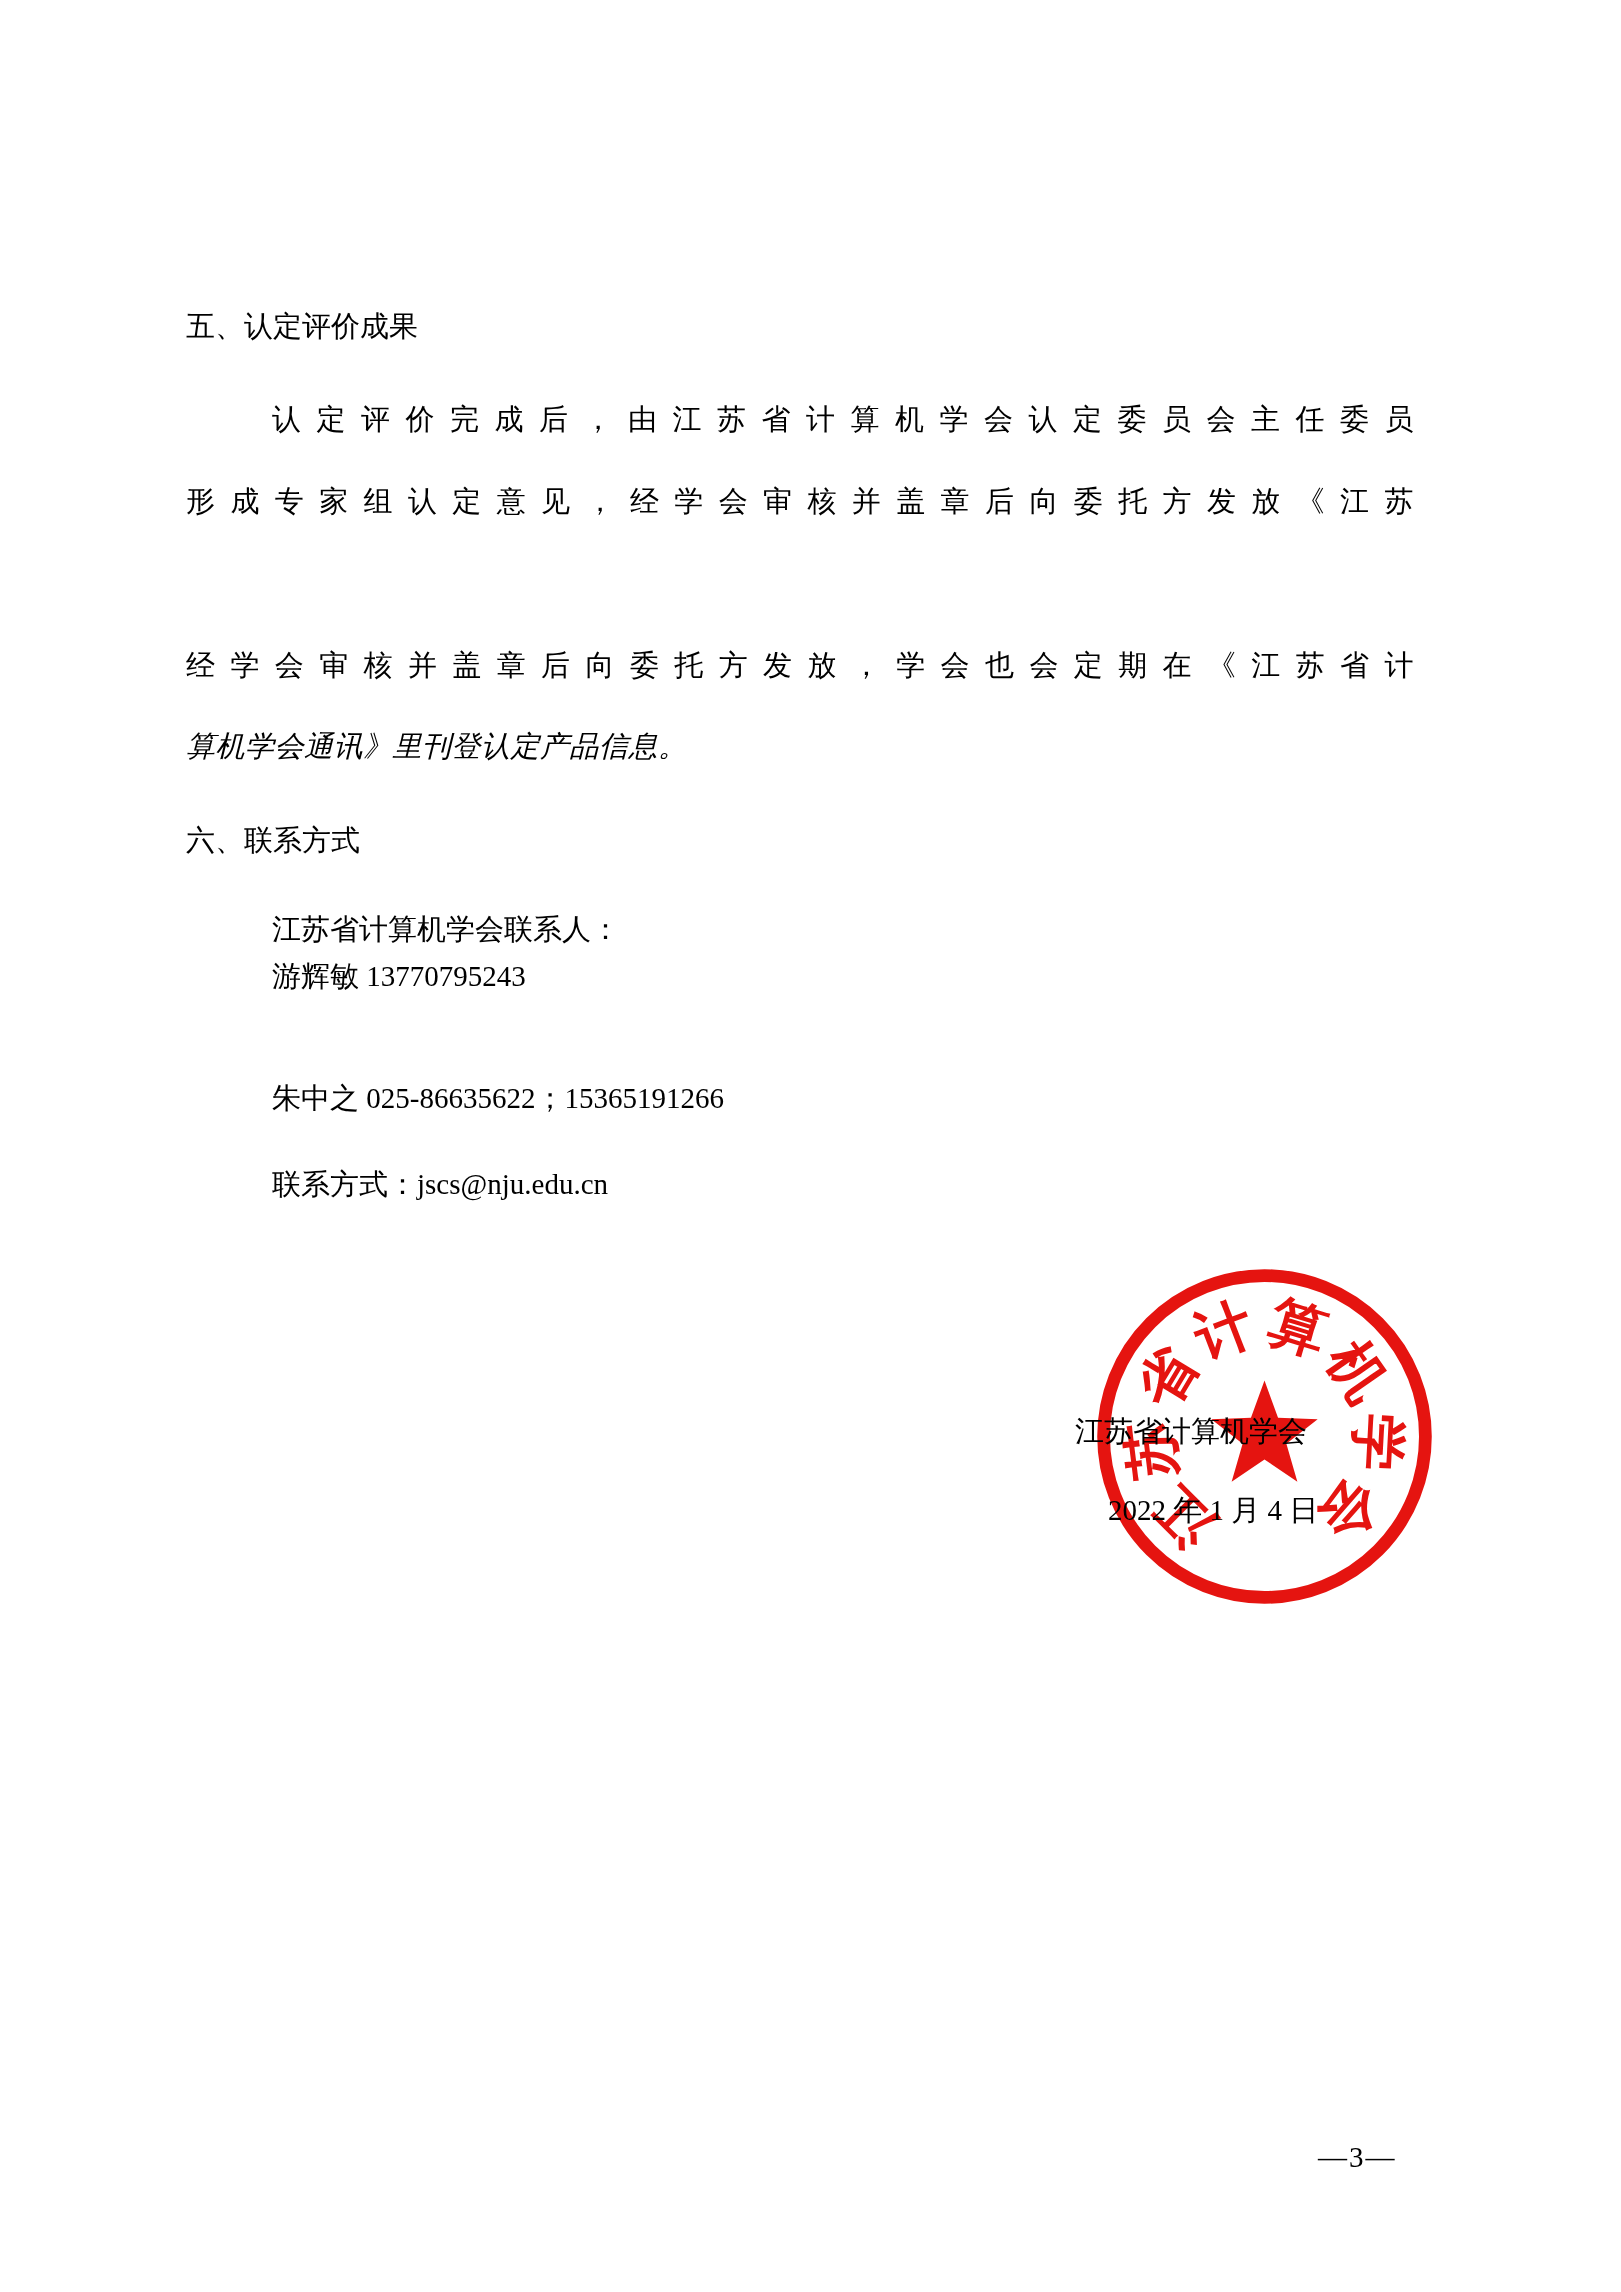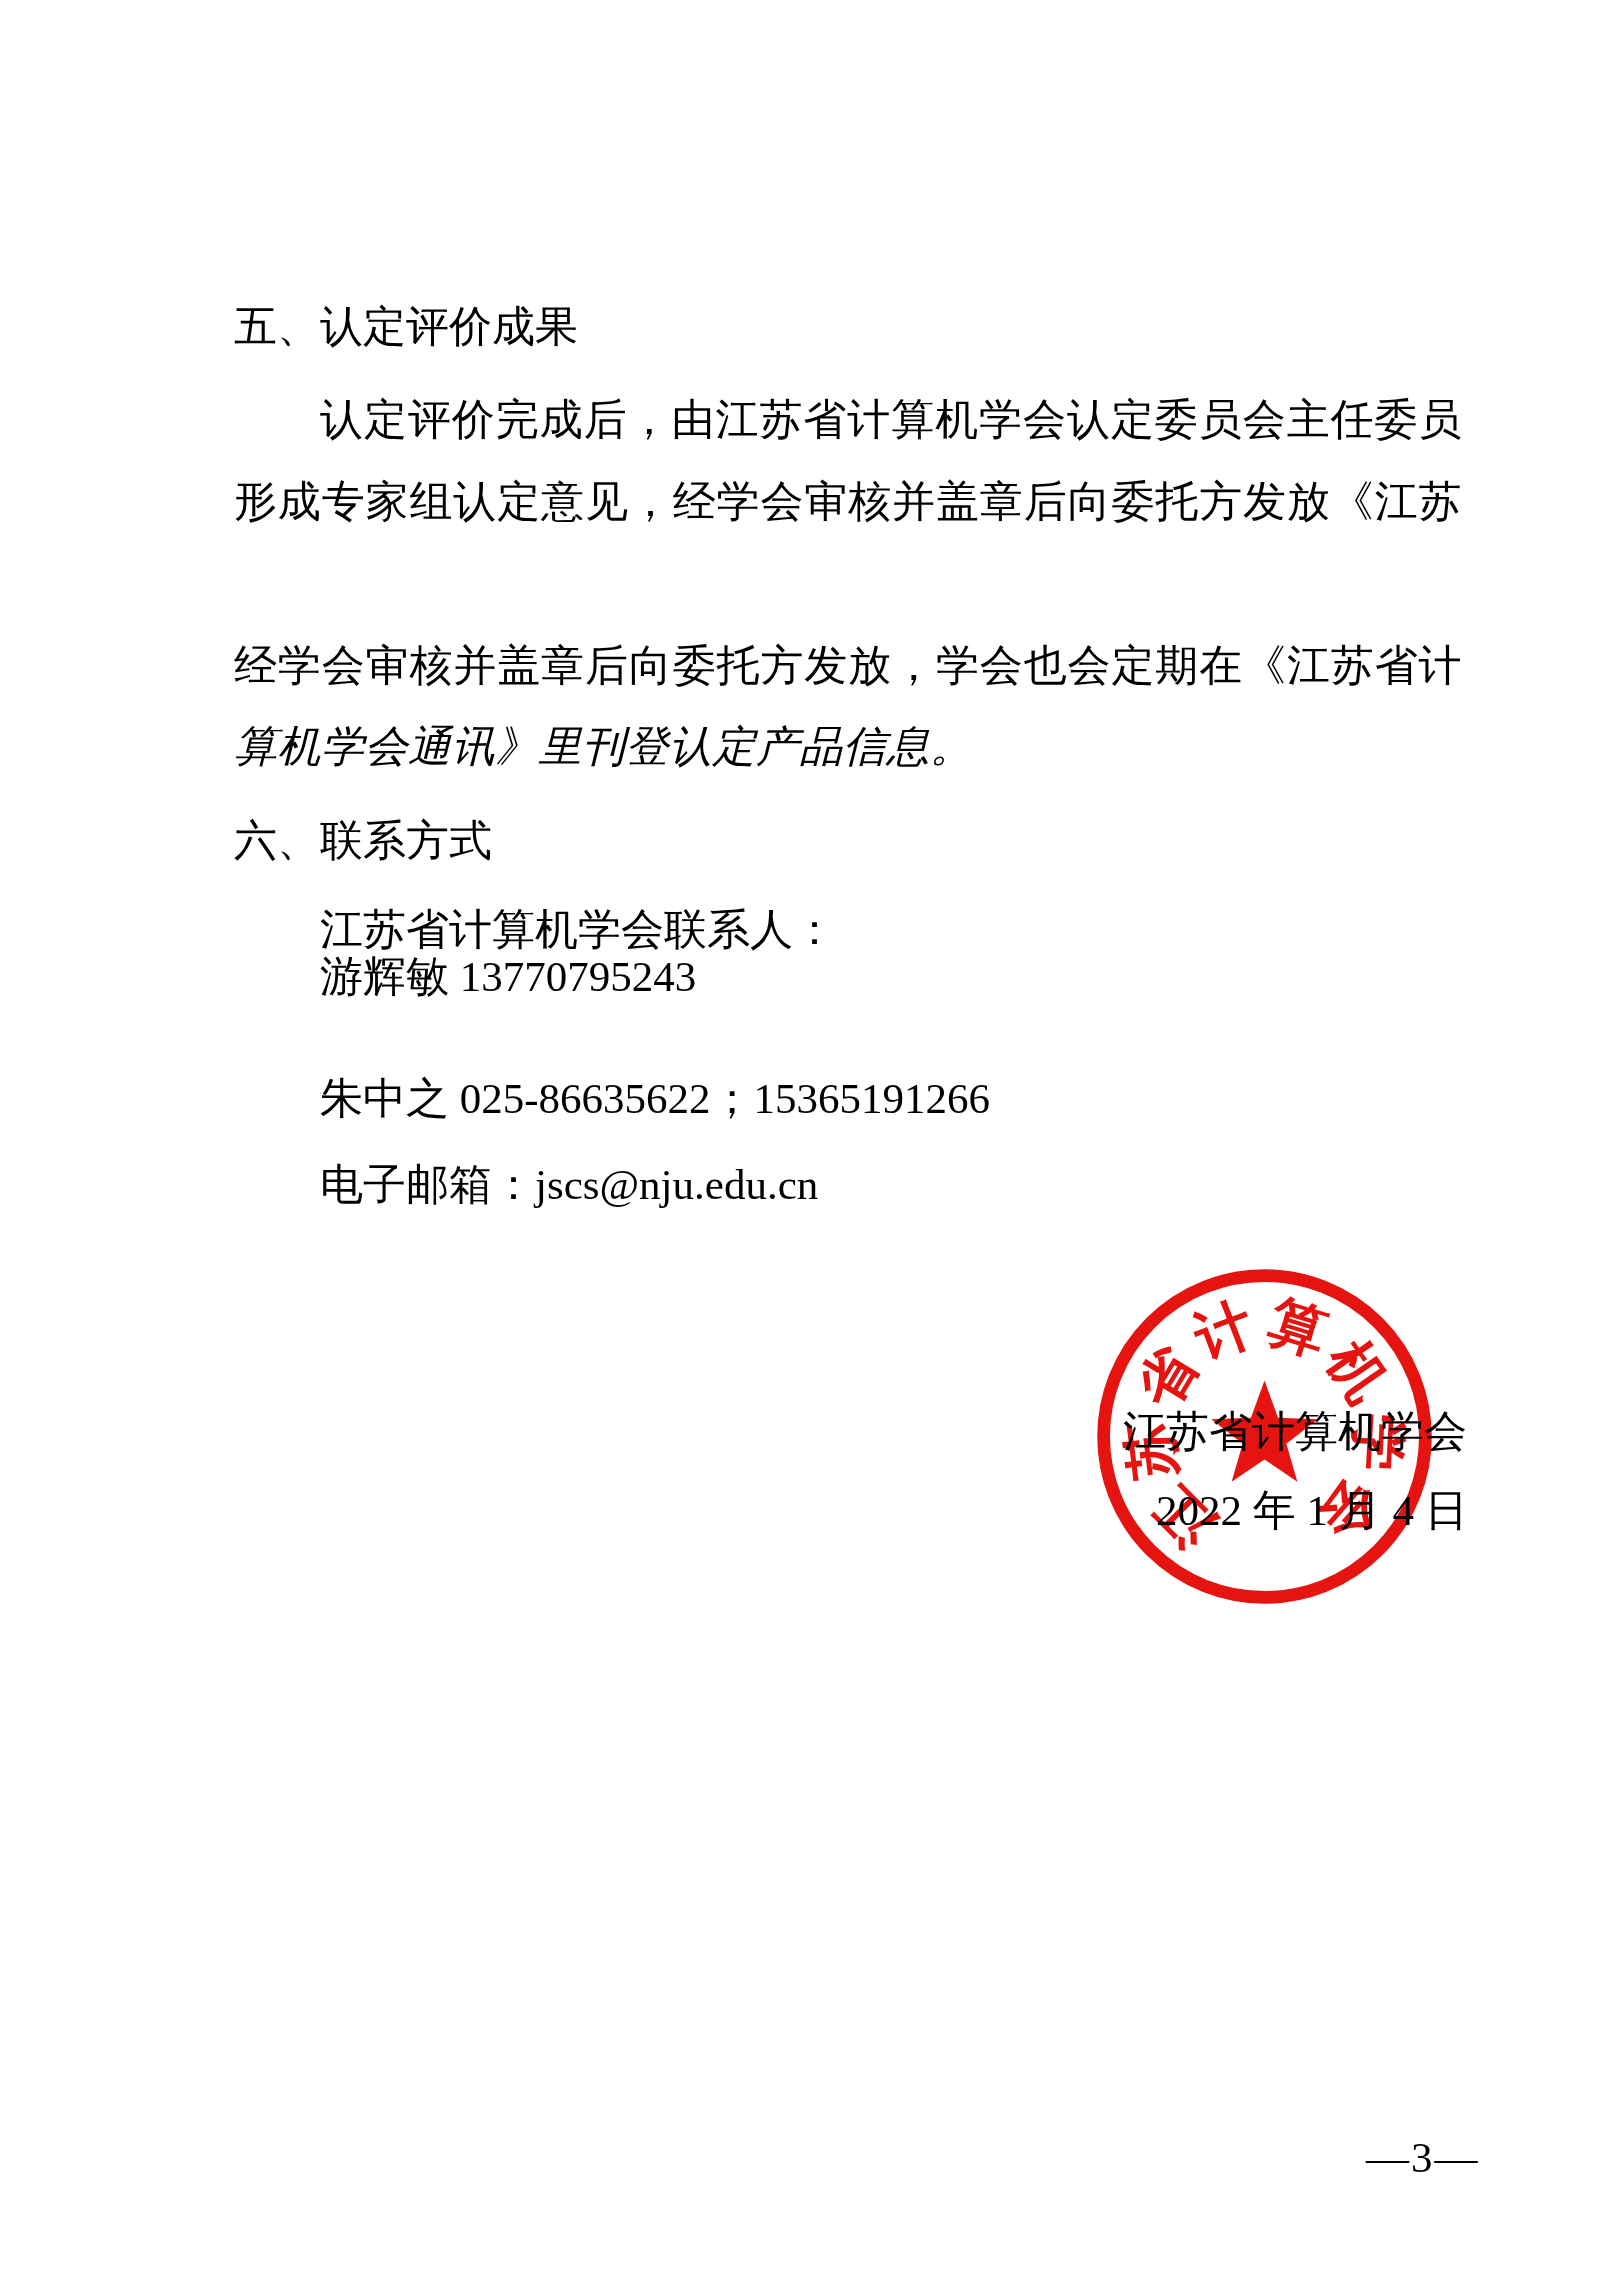--- a/index.html
+++ b/index.html
@@ -4,21 +4,21 @@
 <style>
   html,body{margin:0;padding:0;background:#ffffff;}
   .page{
     position:relative;
     width:1621px;height:2293px;
     background:#ffffff;
     overflow:hidden;
     font-family:"Liberation Serif","DejaVu Serif",serif;
     color:#000;
   }
-  .txt{position:absolute;font-size:43px;line-height:49px;white-space:pre;margin-left:48px;}
+  .txt{position:absolute;font-size:29px;line-height:49px;white-space:pre;}
   .heading{left:186px;}
   .para-line{
     left:186px;width:1228px;
     white-space:normal;
     text-align:justify;
     text-align-last:justify;
     letter-spacing:0.5px;
   }
   .para-line.last{text-align-last:left;text-align:left;font-style:italic;}
   .indent{text-indent:86px;}
@@ -48,21 +48,21 @@
   <div class="txt para-line indent" style="top:395px;">认定评价完成后，由江苏省计算机学会认定委员会主任委员</div>
   <div class="txt para-line" style="top:477px;">形成专家组认定意见，经学会审核并盖章后向委托方发放《江苏</div>
   <div class="txt para-line" style="top:641px;">经学会审核并盖章后向委托方发放，学会也会定期在《江苏省计</div>
   <div class="txt para-line last" style="top:722px;">算机学会通讯》里刊登认定产品信息。</div>
 
   <div class="txt heading" style="top:816px;">六、联系方式</div>
 
   <div class="txt contact" style="top:905px;">江苏省计算机学会联系人：</div>
   <div class="txt contact" style="top:952px;">游辉敏 13770795243</div>
   <div class="txt contact" style="top:1074px;">朱中之 025-86635622；15365191266</div>
-  <div class="txt contact" style="top:1160px;">电子邮箱：jscs@nju.edu.cn</div>
+  <div class="txt contact" style="top:1160px;">联系方式：jscs@nju.edu.cn</div>
 
   <div class="txt sig" style="left:1075px;top:1407px;">江苏省计算机学会</div>
   <div class="txt sig" style="left:1108px;top:1486px;">2022 年 1 月 4 日</div>
 
   <div class="stamp">
     <svg id="seal-svg" width="363" height="363" viewBox="-185 -185 370 370" xmlns="http://www.w3.org/2000/svg">
       <circle cx="0" cy="0" r="164" fill="none" stroke-width="13" stroke="#e51410"></circle>
       <polygon points="0.0,-57.0 13.8,-19.0 54.2,-17.6 22.3,7.3 33.5,46.1 0.0,23.5 -33.5,46.1 -22.3,7.3 -54.2,-17.6 -13.8,-19.0" fill="#e51410"></polygon>
     <text transform="rotate(-135) translate(0,-116)" class="seal-char" fill="#e51410">江</text>
         <text transform="rotate(-97) translate(0,-116)" class="seal-char" fill="#e51410">苏</text>

